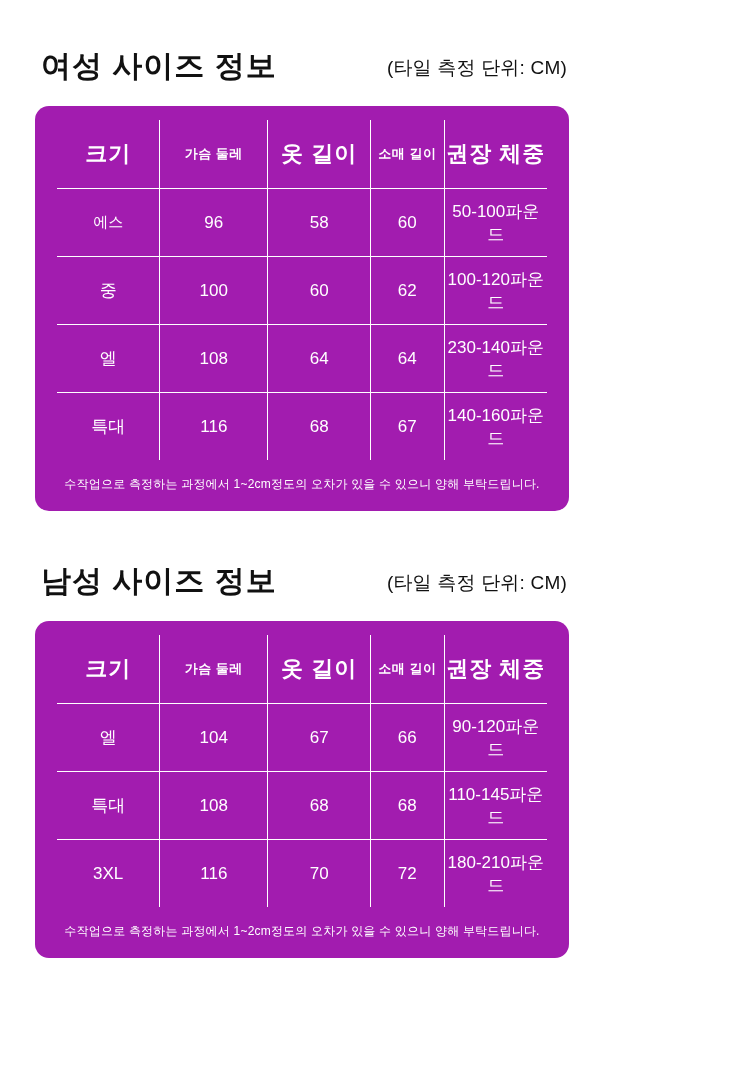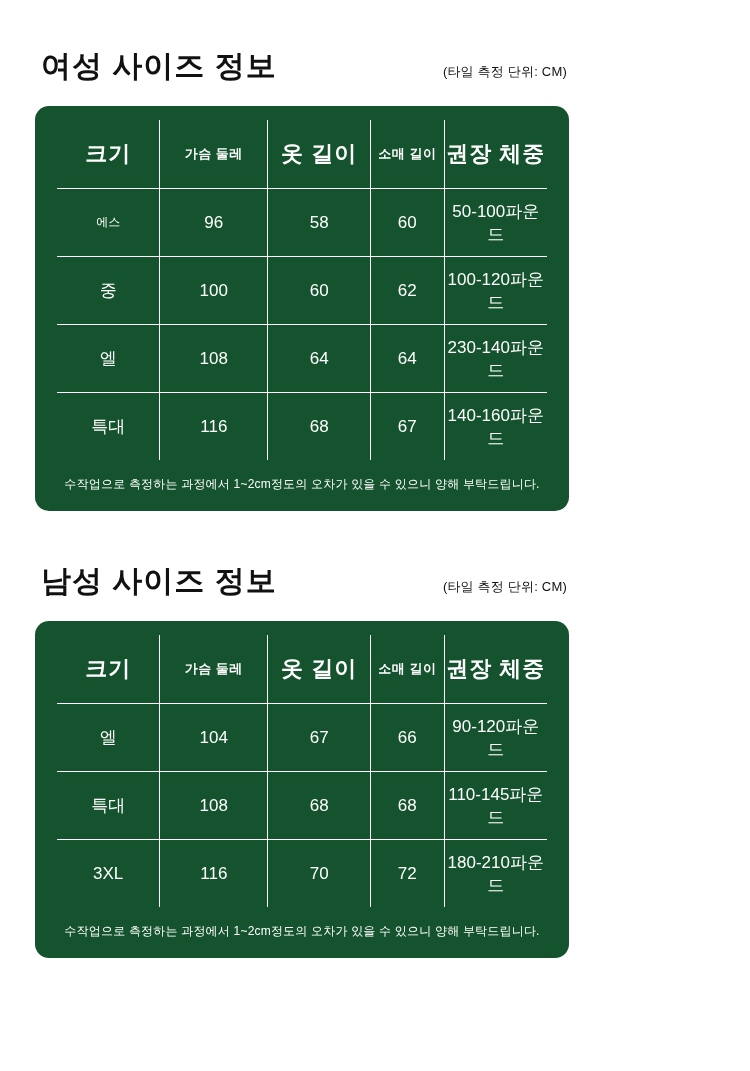--- a/index.html
+++ b/index.html
@@ -31,28 +31,28 @@
     padding: 0 2px 0 6px;
   }
   .section-title {
     font-size: 30px;
     font-weight: 700;
     letter-spacing: 1px;
     color: #111111;
     line-height: 1.2;
   }
   .section-unit {
-    font-size: 13px;
+    font-size: 19px;
     font-weight: 400;
     color: #111111;
     padding-bottom: 3px;
     letter-spacing: 0.2px;
   }
   .table-card {
-    background: #14532d;
+    background: #a21caf;
     border-radius: 14px;
     color: #ffffff;
     padding: 14px 22px 10px 22px;
     box-sizing: border-box;
   }
   table.size-table {
     width: 100%;
     border-collapse: collapse;
     table-layout: fixed;
   }
@@ -77,21 +77,21 @@
     border-bottom: none;
   }
   table.size-table thead th {
     height: 68px;
   }
   table.size-table tbody td {
     height: 67px;
   }
   .h-big { font-size: 22px; font-weight: 700; letter-spacing: 1px; }
   .h-small { font-size: 13px; font-weight: 700; letter-spacing: 0.5px; }
-  .cell-label-sm { font-size: 12px; font-weight: 400; }
+  .cell-label-sm { font-size: 15px; font-weight: 400; }
   .cell-label-md { font-size: 17px; font-weight: 400; }
   .cell-num { font-size: 17px; font-weight: 400; }
   .cell-weight { font-size: 17px; font-weight: 400; }
   .table-note {
     text-align: center;
     font-size: 12px;
     color: #ffffff;
     letter-spacing: 0.2px;
     padding: 16px 0 8px 0;
   }

